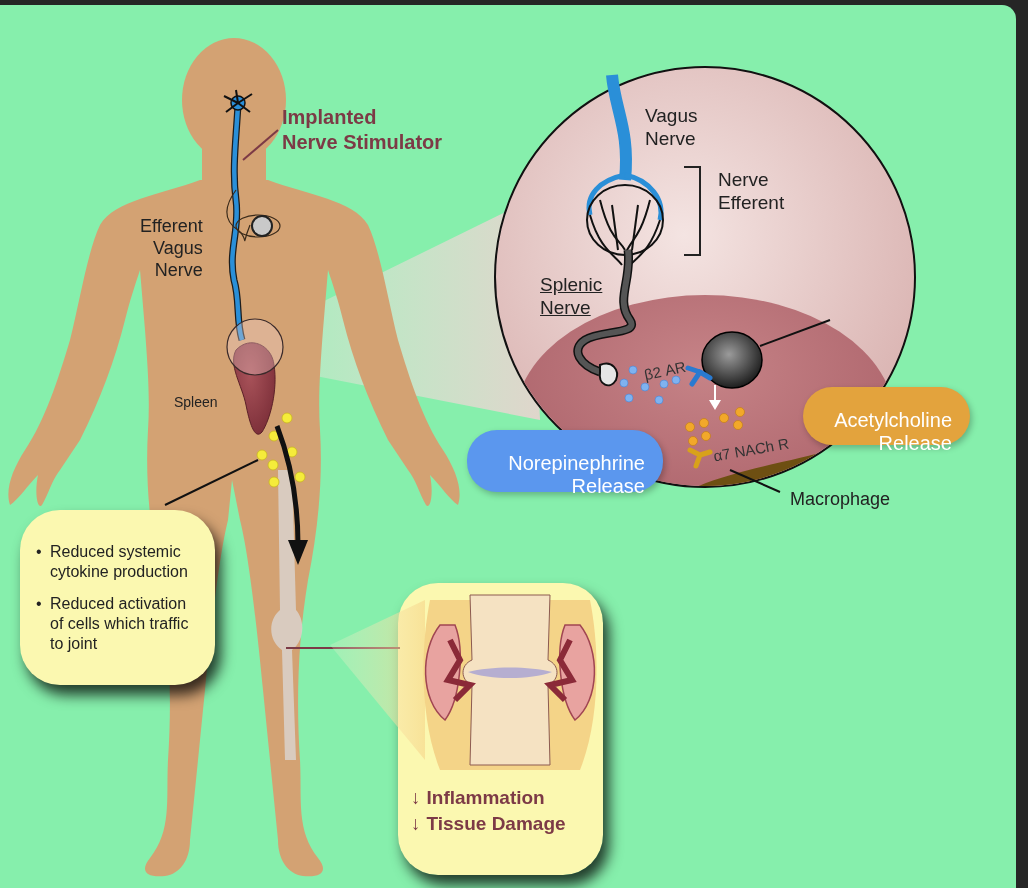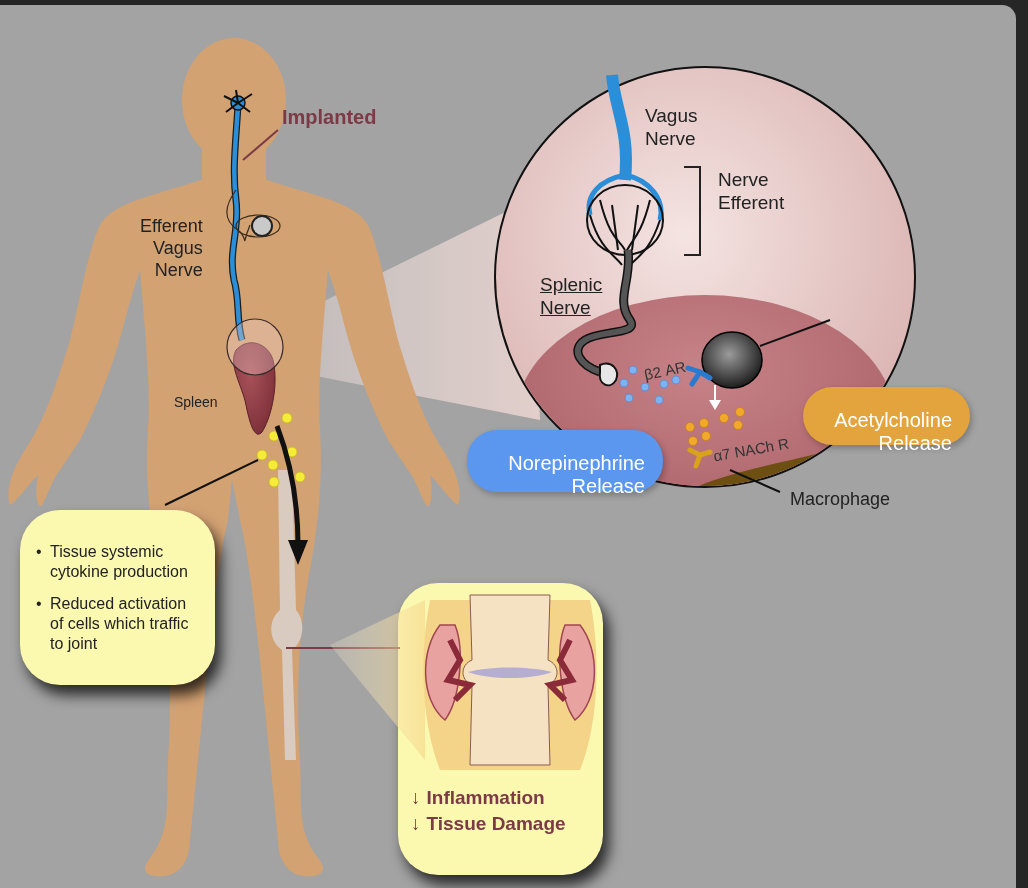--- a/index.html
+++ b/index.html
@@ -1,17 +1,17 @@
 <!DOCTYPE html>
 <html><head>
 <meta charset="utf-8">
 <style>
   html, body { margin:0; padding:0; }
   body { width:1028px; height:888px; background:#262626; position:relative; overflow:hidden; font-family:"Liberation Sans", sans-serif; }
-  #frame { position:absolute; left:0; top:5px; width:1016px; height:883px; background:#a3a3a3; border-top-right-radius:14px; overflow:hidden; }
+  #frame { position:absolute; left:0; top:5px; width:1016px; height:883px; background:#86efac; border-top-right-radius:14px; overflow:hidden; }
   svg#art { position:absolute; left:0; top:0; }
   .lbl { position:absolute; color:#222; font-size:19px; line-height:23px; text-align:center; white-space:nowrap; }
   .lbl-maroon { color:#7c3a46; font-weight:bold; font-size:20px; line-height:25px; text-align:left; }
   .pill { position:absolute; border-radius:30px; color:#fff; font-size:20px; line-height:23px; text-align:right; padding:22px 18px; box-sizing:border-box; box-shadow:2px 3px 6px rgba(0,0,0,0.25); }
   .box { position:absolute; background:#fbf8b0; border-radius:40px; box-shadow:6px 10px 14px rgba(0,0,0,0.75); }
   .bullets { list-style:none; margin:0; padding:0; }
   .bullets li { position:relative; padding-left:14px; font-size:16px; line-height:20px; color:#222; margin-bottom:12px; }
   .bullets li::before { content:"•"; position:absolute; left:0; top:0; }
   .outcome { position:absolute; color:#7c3a46; font-weight:bold; font-size:19px; line-height:26px; white-space:nowrap; }
   .outcome span.arrow { font-weight:normal; color:#7c3a46; margin-right:6px; }
@@ -159,20 +159,21 @@
     <path d="M468,672 C490,666 530,666 552,672 C530,680 490,680 468,672 Z" fill="#b6aed0"></path>
     <path d="M440,625 C420,650 420,700 445,720 C460,700 465,650 455,625 Z" fill="#e8a3a0" stroke="#a04552" stroke-width="1.5"></path>
     <path d="M580,625 C600,650 600,700 575,720 C560,700 555,650 565,625 Z" fill="#e8a3a0" stroke="#a04552" stroke-width="1.5"></path>
     <path d="M450,640 L460,660 L448,680 L470,685 L455,700" stroke="#8b2a38" stroke-width="6" fill="none"></path>
     <path d="M570,640 L560,660 L572,680 L550,685 L565,700" stroke="#8b2a38" stroke-width="6" fill="none"></path>
   </g>
 </svg>
 
 <div class="lbl lbl-maroon" style="left:282px; top:100px;">
   <div>Implanted</div>
+  <div>Nerve Stimulator</div>
 </div>
 <div class="lbl" style="left:140px; top:210px; text-align:right; font-size:18px; line-height:22px;">
   <div>Efferent</div>
   <div>Vagus</div>
   <div>Nerve</div>
 </div>
 <div class="lbl" style="left:174px; top:386px; font-size:14px;">Spleen</div>
 
 <div class="lbl" style="left:645px; top:99px; text-align:left;">
   <div>Vagus</div>
@@ -194,21 +195,21 @@
   <div>Norepinephrine</div>
   <div>Release</div>
 </div>
 <div class="pill" style="left:803px; top:382px; width:167px; height:58px; background:#e3a33d;">
   <div>Acetylcholine</div>
   <div>Release</div>
 </div>
 
 <div class="box" style="left:20px; top:505px; width:195px; height:175px; padding:32px 14px 0 16px; box-sizing:border-box;">
   <ul class="bullets">
-    <li>Tissue systemic cytokine production</li>
+    <li>Reduced systemic cytokine production</li>
     <li>Reduced activation of cells which traffic to joint</li>
   </ul>
 </div>
 
 <div class="box" style="left:398px; top:578px; width:205px; height:292px; background:transparent; box-shadow:6px 10px 14px rgba(0,0,0,0.75); z-index:0;"></div>
 <div class="outcome" style="left:411px; top:780px;">
   <div><span class="arrow">↓</span><span>Inflammation</span></div>
   <div><span class="arrow">↓</span><span>Tissue Damage</span></div>
 </div>
 </div>

